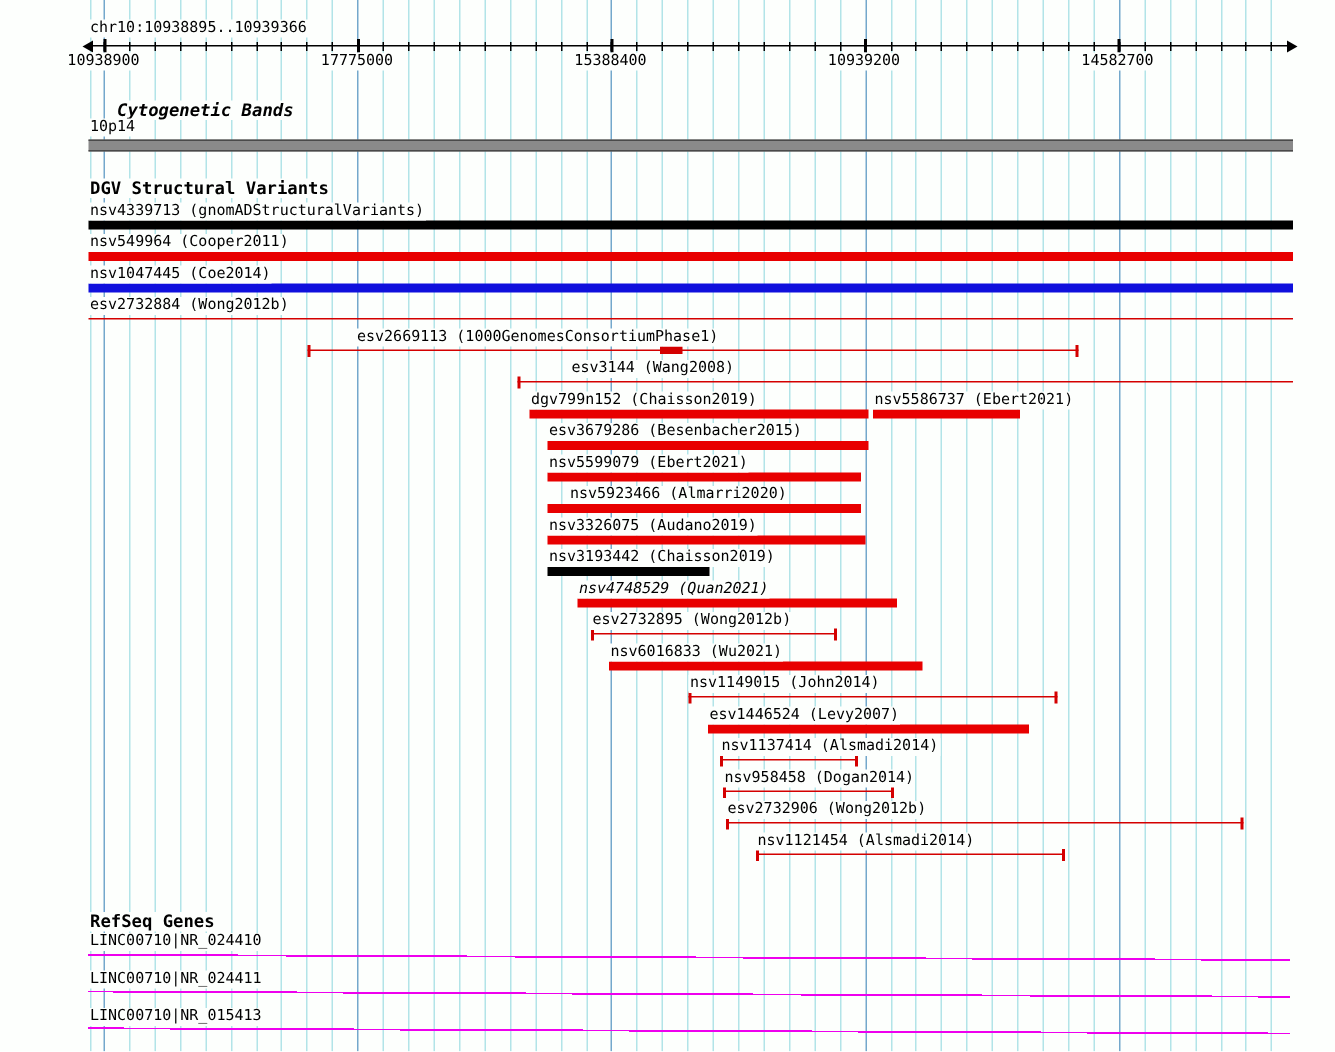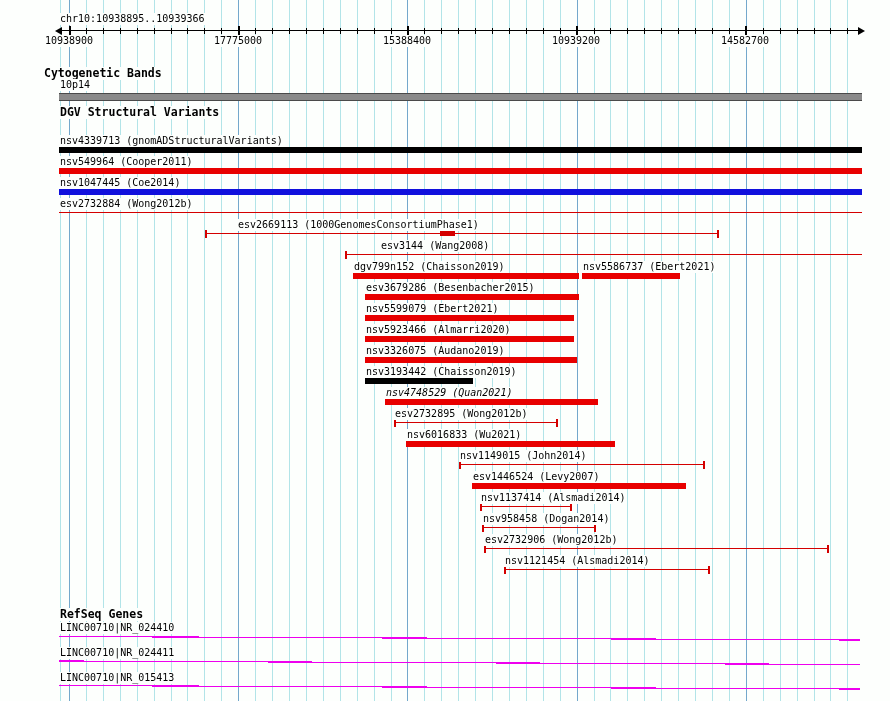--- a/index.html
+++ b/index.html
@@ -143,27 +143,27 @@
         <div class="tick" style="left: 407px; top: 26px; width: 2px; height: 9px;"></div>
         <div class="ticklabel" style="left: 407px; top: 35px;">15388400</div>
         <div class="tick" style="left: 576px; top: 26px; width: 2px; height: 9px;"></div>
         <div class="ticklabel" style="left: 576px; top: 35px;">10939200</div>
         <div class="tick" style="left: 745px; top: 26px; width: 2px; height: 9px;"></div>
         <div class="ticklabel" style="left: 745px; top: 35px;">14582700</div>
       </div>
   </div>
 
   <div>
-    <div class="title" style="left:43px;top:67px;">Cytogenetic Bands</div>
+    <div class="title" style="left:77px;top:67px;font-style:italic;">Cytogenetic Bands</div>
     <div class="label" style="left:59px;top:79px;">10p14</div>
     <div class="band" style="left: 59px; top: 93px; width: 803px; height: 6px; background: rgb(138, 138, 138);"></div>
   </div>
 
   <div>
-    <div class="title" style="left:59px;top:106px;">DGV Structural Variants</div>
+    <div class="title" style="left:59px;top:119px;">DGV Structural Variants</div>
     <div id="dgv-rows">
         <div class="">
           <div class="label" style="left: 59px; top: 135px;">nsv4339713 (gnomADStructuralVariants)</div>
           <div class="vbar" style="left: 59px; top: 147px; width: 803px; background: rgb(0, 0, 0);"></div>
         </div>
         <div class="">
           <div class="label" style="left: 59px; top: 156px;">nsv549964 (Cooper2011)</div>
           <div class="vbar" style="left: 59px; top: 168px; width: 803px; background: rgb(232, 0, 0);"></div>
         </div>
         <div class="">
@@ -196,21 +196,21 @@
         </div>
         <div class="">
           <div class="label" style="left: 365px; top: 282px;">esv3679286 (Besenbacher2015)</div>
           <div class="vbar" style="left: 365px; top: 294px; width: 214px; background: rgb(232, 0, 0);"></div>
         </div>
         <div class="">
           <div class="label" style="left: 365px; top: 303px;">nsv5599079 (Ebert2021)</div>
           <div class="vbar" style="left: 365px; top: 315px; width: 209px; background: rgb(232, 0, 0);"></div>
         </div>
         <div class="">
-          <div class="label" style="left: 365px; top: 324px;">nsv5923466 (Almarri2020)</div>
+          <div class="label" style="left: 379px; top: 324px;">nsv5923466 (Almarri2020)</div>
           <div class="vbar" style="left: 365px; top: 336px; width: 209px; background: rgb(232, 0, 0);"></div>
         </div>
         <div class="">
           <div class="label" style="left: 365px; top: 345px;">nsv3326075 (Audano2019)</div>
           <div class="vbar" style="left: 365px; top: 357px; width: 212px; background: rgb(232, 0, 0);"></div>
         </div>
         <div class="">
           <div class="label" style="left: 365px; top: 366px;">nsv3193442 (Chaisson2019)</div>
           <div class="vbar" style="left: 365px; top: 378px; width: 108px; background: rgb(0, 0, 0);"></div>
         </div>

